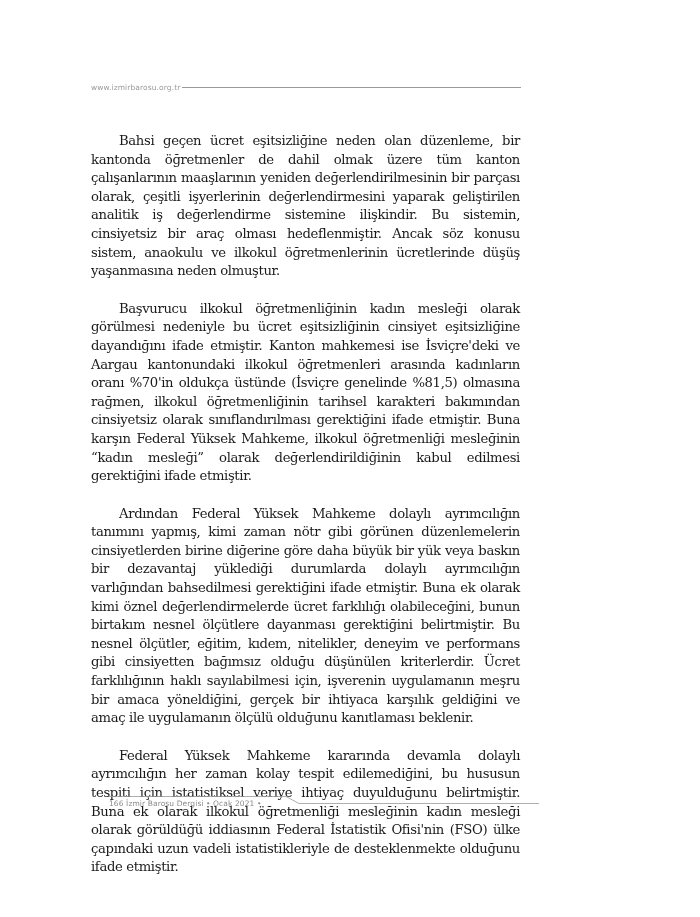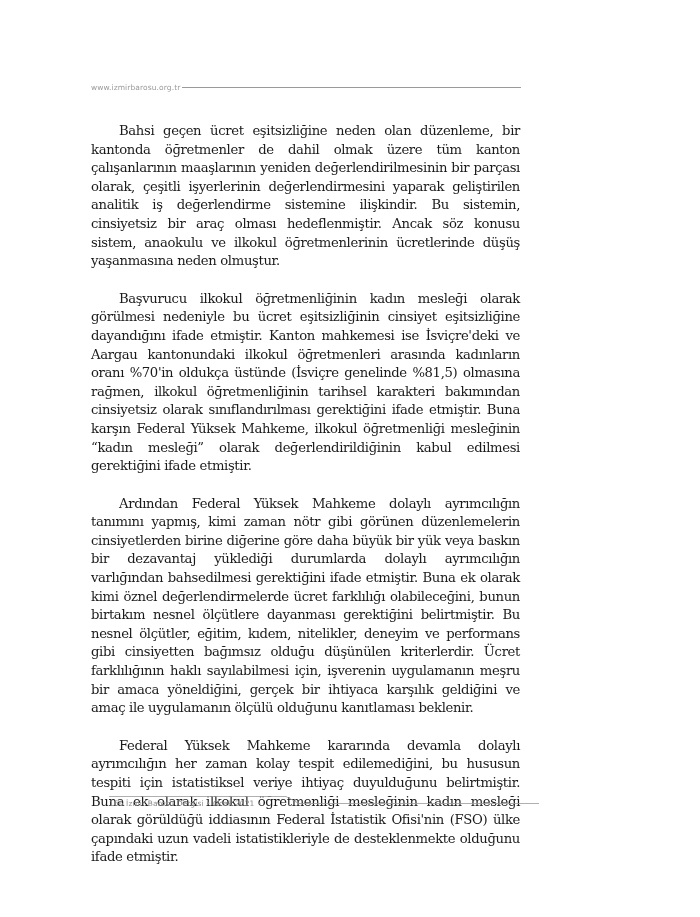--- a/index.html
+++ b/index.html
@@ -11,21 +11,21 @@
     .header-url {
       font-family: "DejaVu Sans", sans-serif; font-size: 7.5px; color: #9a9a9a;
       letter-spacing: 0.1px; white-space: nowrap;
     }
     .header-rule { flex: 1; height: 0; border-top: 1px solid #9a9a9a; margin-left: 2px; }
     .content {
       position: absolute; left: 91px; top: 118px; width: 429px;
       font-family: "DejaVu Serif", serif; font-size: 13.2px; line-height: 18.6px;
       color: #1a1a1a; text-align: justify; letter-spacing: -0.35px;
     }
-    .content p { margin: 4px 0 19px 0; text-indent: 28px; hyphens: auto; }
+    .content p { margin: 14px 0 19px 0; text-indent: 28px; hyphens: auto; }
     .footer {
       position: absolute; left: 109px; top: 795px; width: 430px; height: 24px;
     }
     .footer-text {
       position: absolute; left: 0; top: 4px;
       font-family: "DejaVu Sans", sans-serif; font-size: 7.5px; color: #8a8a8a;
       white-space: nowrap; letter-spacing: 0.1px;
     }
     .footer svg { position: absolute; left: 0; top: 0; }
   </style>

